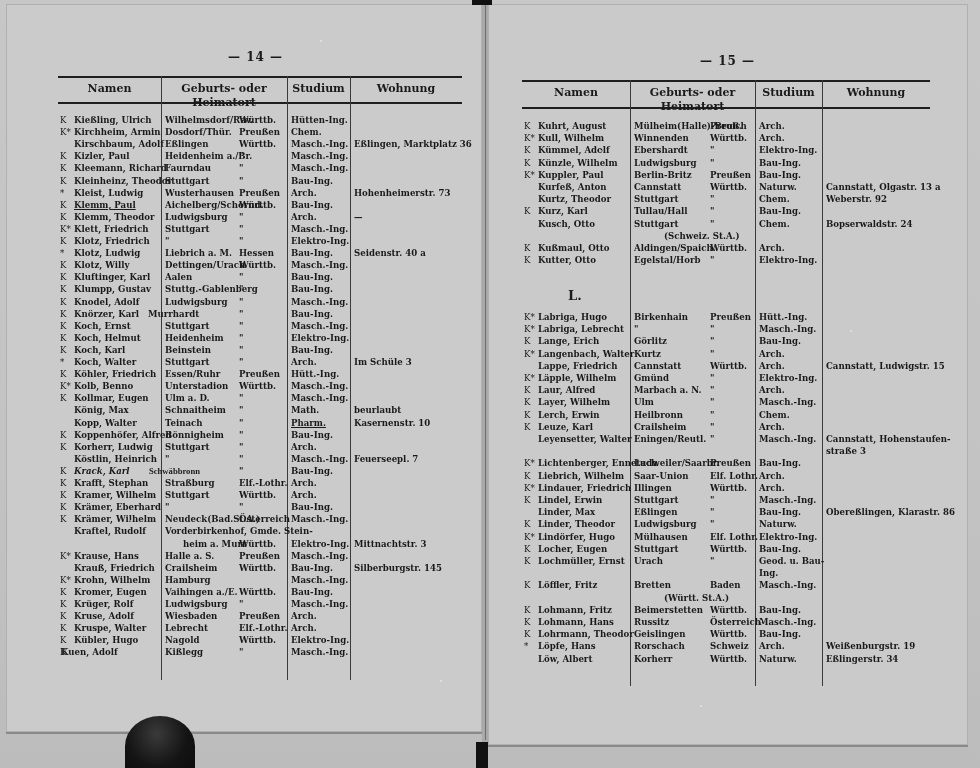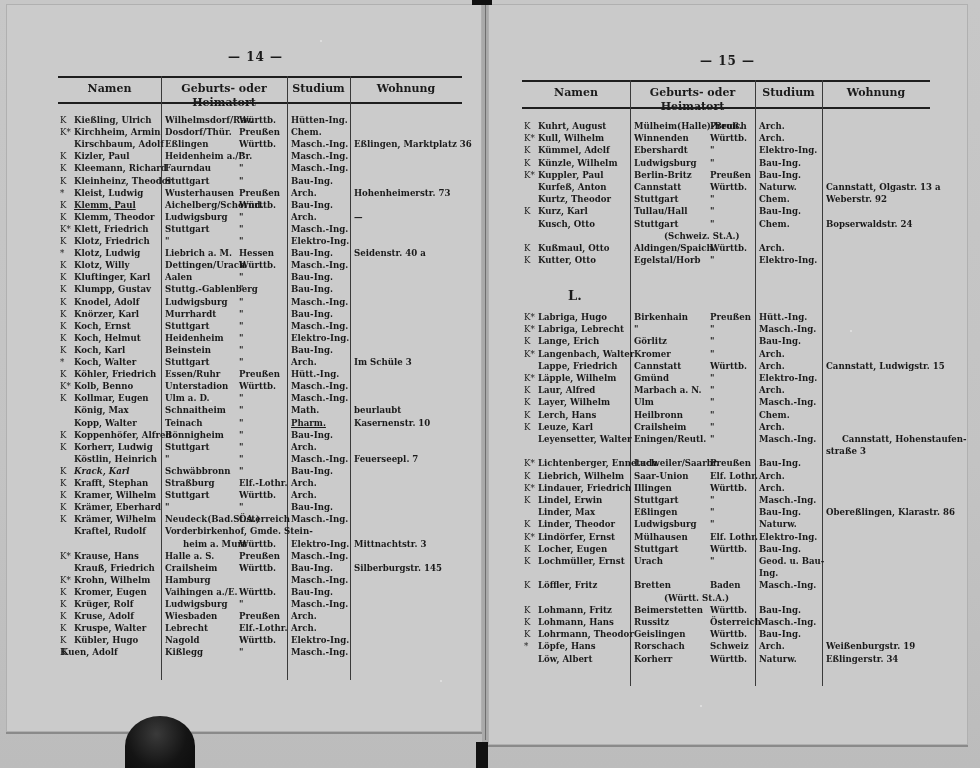--- a/index.html
+++ b/index.html
@@ -198,21 +198,21 @@
     <span class="cell" style="left: 2px; font-weight: normal;">K</span>
     <span class="cell" style="left: 16px;">Knodel, Adolf</span>
     <span class="cell" style="left: 107px;">Ludwigsburg</span>
     <span class="cell" style="left: 181px;">"</span>
     <span class="cell" style="left: 233px;">Masch.-Ing.</span>
     <span class="cell" style="left: 296px;"></span>
   </div>
 <div class="row" style="left:58px;top:308.6px;width:404px;height:12.1px;">
     <span class="cell" style="left: 2px; font-weight: normal;">K</span>
     <span class="cell" style="left: 16px;">Knörzer, Karl</span>
-    <span class="cell" style="left: 107px;">Murrhardt</span>
+    <span class="cell" style="left: 90px;">Murrhardt</span>
     <span class="cell" style="left: 181px;">"</span>
     <span class="cell" style="left: 233px;">Bau-Ing.</span>
     <span class="cell" style="left: 296px;"></span>
   </div>
 <div class="row" style="left:58px;top:320.70000000000005px;width:404px;height:12.1px;">
     <span class="cell" style="left: 2px; font-weight: normal;">K</span>
     <span class="cell" style="left: 16px;">Koch, Ernst</span>
     <span class="cell" style="left: 107px;">Stuttgart</span>
     <span class="cell" style="left: 181px;">"</span>
     <span class="cell" style="left: 233px;">Masch.-Ing.</span>
@@ -302,21 +302,21 @@
     <span class="cell" style="left: 2px; font-weight: normal;"></span>
     <span class="cell" style="left: 16px;">Köstlin, Heinrich</span>
     <span class="cell" style="left: 107px;">"</span>
     <span class="cell" style="left: 181px;">"</span>
     <span class="cell" style="left: 233px;">Masch.-Ing.</span>
     <span class="cell" style="left: 296px;">Feuerseepl. 7</span>
   </div>
 <div class="row" style="left:58px;top:465.9000000000003px;width:404px;height:12.1px;">
     <span class="cell" style="left: 2px; font-weight: normal;">K</span>
     <span class="cell" style="left: 16px; font-style: italic;">Krack, Karl</span>
-    <span class="cell" style="left: 107px;">Schwäbbronn</span>
+    <span class="cell" style="left: 91px; font-family: Liberation Serif, serif;">Schwäbbronn</span>
     <span class="cell" style="left: 181px;">"</span>
     <span class="cell" style="left: 233px;">Bau-Ing.</span>
     <span class="cell" style="left: 296px;"></span>
   </div>
 <div class="row" style="left:58px;top:478.00000000000034px;width:404px;height:12.1px;">
     <span class="cell" style="left: 2px; font-weight: normal;">K</span>
     <span class="cell" style="left: 16px;">Krafft, Stephan</span>
     <span class="cell" style="left: 107px;">Straßburg</span>
     <span class="cell" style="left: 181px;">Elf.-Lothr.</span>
     <span class="cell" style="left: 233px;">Arch.</span>
@@ -559,21 +559,21 @@
     <span class="cell" style="left: 2px; font-weight: normal;">K</span>
     <span class="cell" style="left: 16px;">Lange, Erich</span>
     <span class="cell" style="left: 112px;">Görlitz</span>
     <span class="cell" style="left: 188px;">"</span>
     <span class="cell" style="left: 237px;">Bau-Ing.</span>
     <span class="cell" style="left: 304px;"></span>
   </div>
 <div class="row" style="left:522px;top:348.59999999999997px;width:408px;height:12.2px;">
     <span class="cell" style="left: 2px; font-weight: normal;">K*</span>
     <span class="cell" style="left: 16px;">Langenbach, Walter</span>
-    <span class="cell" style="left: 112px;">Kromer</span>
+    <span class="cell" style="left: 112px;">Kurtz</span>
     <span class="cell" style="left: 188px;">"</span>
     <span class="cell" style="left: 237px;">Arch.</span>
     <span class="cell" style="left: 304px;"></span>
   </div>
 <div class="row" style="left:522px;top:360.79999999999995px;width:408px;height:12.2px;">
     <span class="cell" style="left: 2px; font-weight: normal;"></span>
     <span class="cell" style="left: 16px;">Lappe, Friedrich</span>
     <span class="cell" style="left: 112px;">Cannstatt</span>
     <span class="cell" style="left: 188px;">Württb.</span>
     <span class="cell" style="left: 237px;">Arch.</span>
@@ -598,41 +598,41 @@
 <div class="row" style="left:522px;top:397.3999999999999px;width:408px;height:12.2px;">
     <span class="cell" style="left: 2px; font-weight: normal;">K</span>
     <span class="cell" style="left: 16px;">Layer, Wilhelm</span>
     <span class="cell" style="left: 112px;">Ulm</span>
     <span class="cell" style="left: 188px;">"</span>
     <span class="cell" style="left: 237px;">Masch.-Ing.</span>
     <span class="cell" style="left: 304px;"></span>
   </div>
 <div class="row" style="left:522px;top:409.5999999999999px;width:408px;height:12.2px;">
     <span class="cell" style="left: 2px; font-weight: normal;">K</span>
-    <span class="cell" style="left: 16px;">Lerch, Hans</span>
+    <span class="cell" style="left: 16px;">Lerch, Erwin</span>
     <span class="cell" style="left: 112px;">Heilbronn</span>
     <span class="cell" style="left: 188px;">"</span>
     <span class="cell" style="left: 237px;">Chem.</span>
     <span class="cell" style="left: 304px;"></span>
   </div>
 <div class="row" style="left:522px;top:421.7999999999999px;width:408px;height:12.2px;">
     <span class="cell" style="left: 2px; font-weight: normal;">K</span>
     <span class="cell" style="left: 16px;">Leuze, Karl</span>
     <span class="cell" style="left: 112px;">Crailsheim</span>
     <span class="cell" style="left: 188px;">"</span>
     <span class="cell" style="left: 237px;">Arch.</span>
     <span class="cell" style="left: 304px;"></span>
   </div>
 <div class="row" style="left:522px;top:433.9999999999999px;width:408px;height:12.2px;">
     <span class="cell" style="left: 2px; font-weight: normal;"></span>
     <span class="cell" style="left: 16px;">Leyensetter, Walter</span>
     <span class="cell" style="left: 112px;">Eningen/Reutl.</span>
     <span class="cell" style="left: 188px;">"</span>
     <span class="cell" style="left: 237px;">Masch.-Ing.</span>
-    <span class="cell" style="left: 320px; text-align: center;">Cannstatt, Hohenstaufen-</span>
+    <span class="cell" style="left: 304px; text-align: center;">Cannstatt, Hohenstaufen-</span>
   </div>
 <div class="row" style="left:522px;top:446.1999999999999px;width:408px;height:12.2px;">
     <span class="cell" style="left: 2px; font-weight: normal;"></span>
     <span class="cell" style="left: 16px;"></span>
     <span class="cell" style="left: 112px;"></span>
     <span class="cell" style="left: 188px;"></span>
     <span class="cell" style="left: 237px;"></span>
     <span class="cell" style="left: 304px;">straße 3</span>
   </div>
 <div class="row" style="left:522px;top:458.39999999999986px;width:408px;height:12.2px;">
@@ -678,21 +678,21 @@
 <div class="row" style="left:522px;top:519.3999999999999px;width:408px;height:12.2px;">
     <span class="cell" style="left: 2px; font-weight: normal;">K</span>
     <span class="cell" style="left: 16px;">Linder, Theodor</span>
     <span class="cell" style="left: 112px;">Ludwigsburg</span>
     <span class="cell" style="left: 188px;">"</span>
     <span class="cell" style="left: 237px;">Naturw.</span>
     <span class="cell" style="left: 304px;"></span>
   </div>
 <div class="row" style="left:522px;top:531.5999999999999px;width:408px;height:12.2px;">
     <span class="cell" style="left: 2px; font-weight: normal;">K*</span>
-    <span class="cell" style="left: 16px;">Lindörfer, Ernst</span>
+    <span class="cell" style="left: 16px;">Lindörfer, Hugo</span>
     <span class="cell" style="left: 112px;">Mülhausen</span>
     <span class="cell" style="left: 188px;">Elf. Lothr.</span>
     <span class="cell" style="left: 237px;">Elektro-Ing.</span>
     <span class="cell" style="left: 304px;"></span>
   </div>
 <div class="row" style="left:522px;top:543.8px;width:408px;height:12.2px;">
     <span class="cell" style="left: 2px; font-weight: normal;">K</span>
     <span class="cell" style="left: 16px;">Locher, Eugen</span>
     <span class="cell" style="left: 112px;">Stuttgart</span>
     <span class="cell" style="left: 188px;">Württb.</span>

